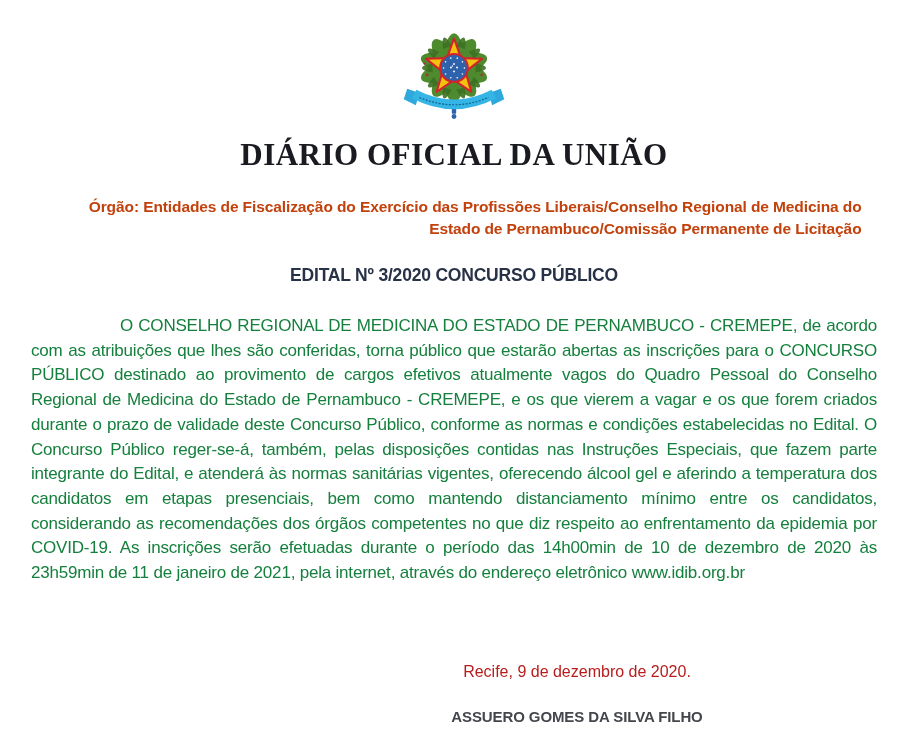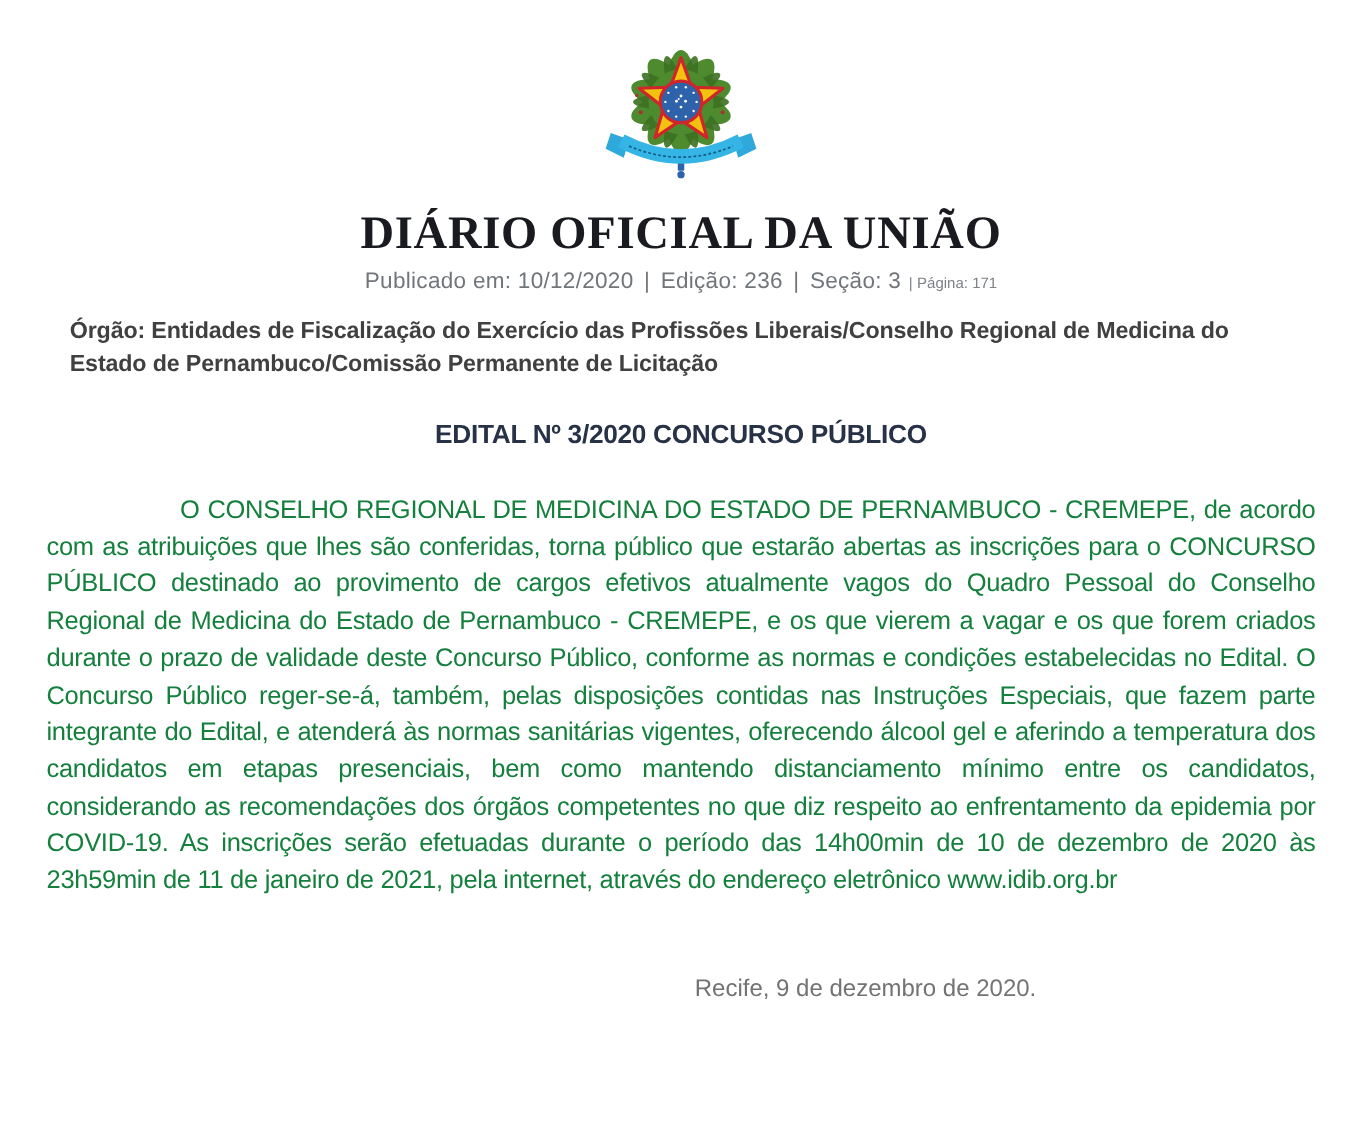--- a/index.html
+++ b/index.html
@@ -40,28 +40,28 @@
     letter-spacing: 0.2px;
   }
   .meta .sep { margin: 0 7px; }
   .meta .small {
     font-size: 10px;
     letter-spacing: 0;
     color: #7d8287;
   }
   .meta .small.sep { margin: 0 3px 0 5px; }
   .organ {
-    margin: 11px auto 0;
+    margin: 24px auto 0;
     max-width: 815px;
-    text-align: left;
+    text-align: right;
     font-weight: bold;
     font-size: 15.5px;
     line-height: 22px;
     letter-spacing: -0.1px;
-    color: #404040;
+    color: #c2410c;
   }
   .edital-heading {
     margin: 25px 0 0;
     text-align: center;
     font-weight: bold;
     font-size: 17.5px;
     line-height: 21px;
     letter-spacing: -0.2px;
     color: #273247;
   }
@@ -75,24 +75,24 @@
     color: #15803d;
   }
   .sigblock {
     position: absolute;
     left: 246px;
     right: 0;
     top: 650px;
     text-align: center;
   }
   .dateline {
-    margin: 0;
+    margin: 12px;
     font-size: 16px;
     line-height: 19px;
-    color: #737373;
+    color: #b91c1c;
   }
   .sig-name {
     margin: 27px 0 0;
     font-weight: bold;
     font-size: 15px;
     line-height: 17px;
     letter-spacing: -0.1px;
     color: #43464b;
   }
   .sig-role {
@@ -156,30 +156,28 @@
             <circle cx="56.5" cy="51.5" r="1.1"></circle>
           <circle cx="63.5" cy="51.5" r="1.1"></circle>
             <circle cx="60" cy="56" r="1.1"></circle>
           <circle cx="58.2" cy="49.8" r="0.8"></circle>
         </g>
       </svg>
     </div>
 
     <h1 class="gazette-title">DIÁRIO OFICIAL DA UNIÃO</h1>
 
-    <div class="meta">
-      <span>Publicado em: 10/12/2020</span><span class="sep">|</span><span>Edição: 236</span><span class="sep">|</span><span>Seção: 3</span><span class="small sep">|</span><span class="small">Página: 171</span>
-    </div>
 
     <div class="organ">Órgão: Entidades de Fiscalização do Exercício das Profissões Liberais/Conselho Regional de Medicina do Estado de Pernambuco/Comissão Permanente de Licitação</div>
   </header>
 
   <main>
     <h2 class="edital-heading">EDITAL Nº 3/2020 CONCURSO PÚBLICO</h2>
 
     <p class="edital-body">O CONSELHO REGIONAL DE MEDICINA DO ESTADO DE PERNAMBUCO - CREMEPE, de acordo com as atribuições que lhes são conferidas, torna público que estarão abertas as inscrições para o CONCURSO PÚBLICO destinado ao provimento de cargos efetivos atualmente vagos do Quadro Pessoal do Conselho Regional de Medicina do Estado de Pernambuco - CREMEPE, e os que vierem a vagar e os que forem criados durante o prazo de validade deste Concurso Público, conforme as normas e condições estabelecidas no Edital. O Concurso Público reger-se-á, também, pelas disposições contidas nas Instruções Especiais, que fazem parte integrante do Edital, e atenderá às normas sanitárias vigentes, oferecendo álcool gel e aferindo a temperatura dos candidatos em etapas presenciais, bem como mantendo distanciamento mínimo entre os candidatos, considerando as recomendações dos órgãos competentes no que diz respeito ao enfrentamento da epidemia por COVID-19. As inscrições serão efetuadas durante o período das 14h00min de 10 de dezembro de 2020 às 23h59min de 11 de janeiro de 2021, pela internet, através do endereço eletrônico www.idib.org.br</p>
 
     <div class="sigblock">
       <p class="dateline">Recife, 9 de dezembro de 2020.</p>
+      <p class="sig-name">ASSUERO GOMES DA SILVA FILHO</p>
     </div>
   </main>
 
 </div>
 
 </body></html>

